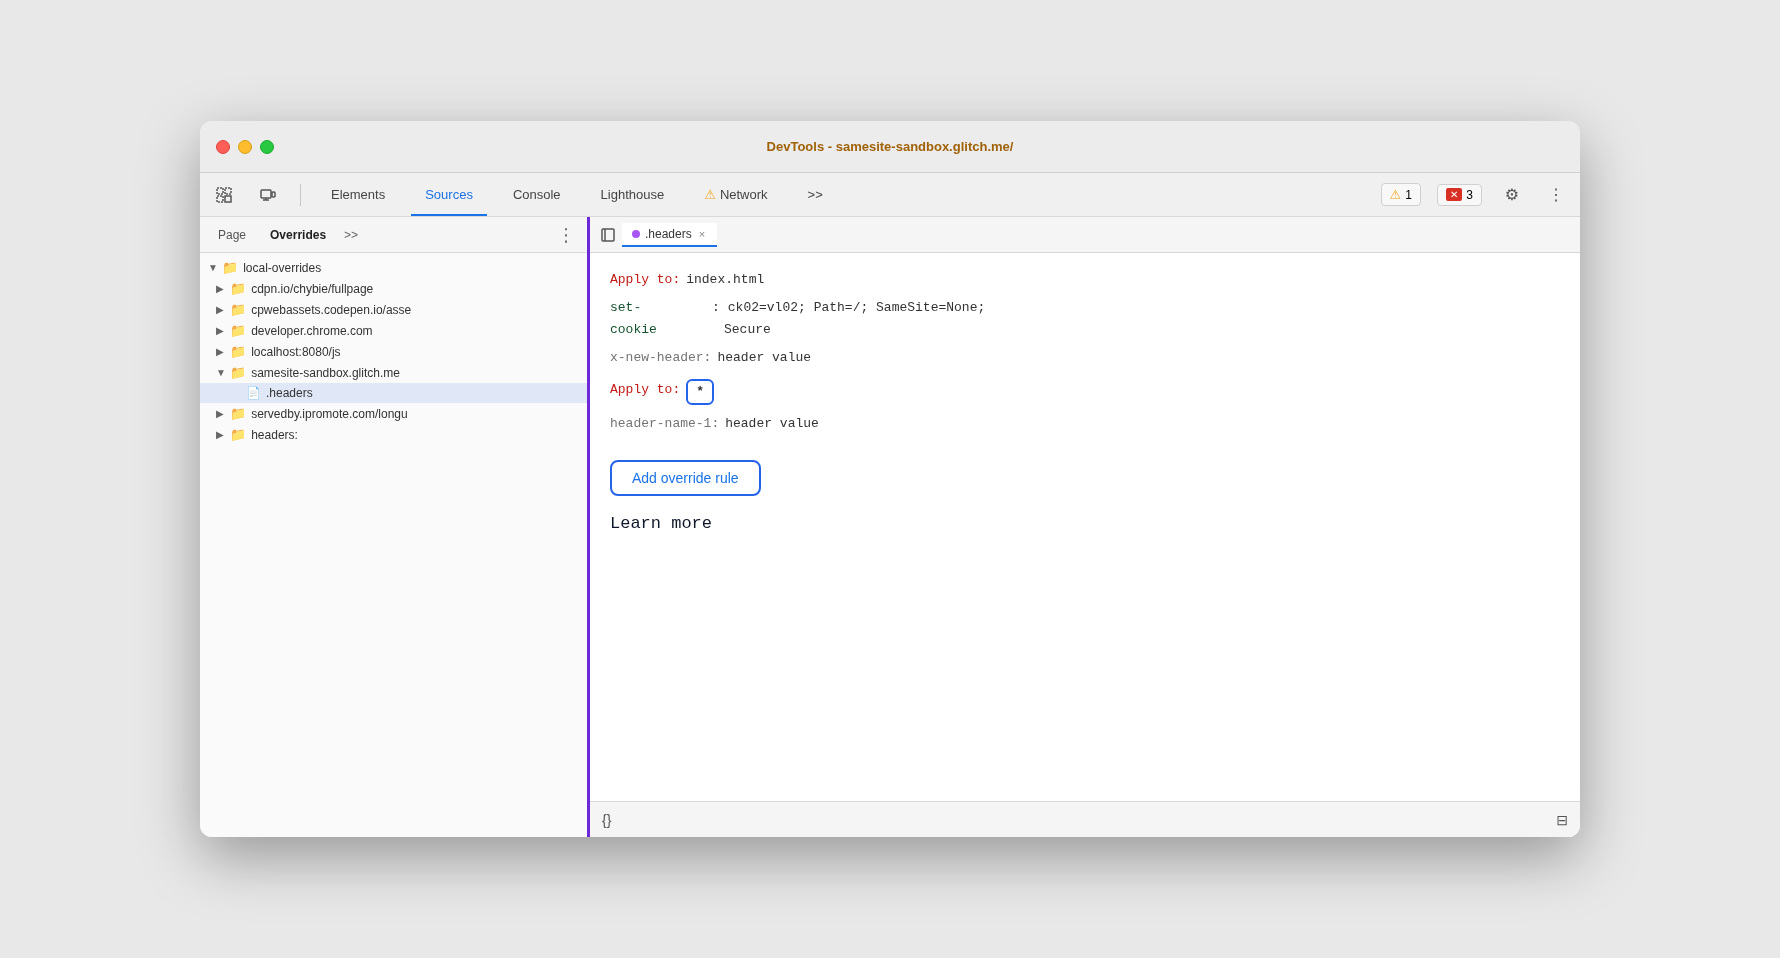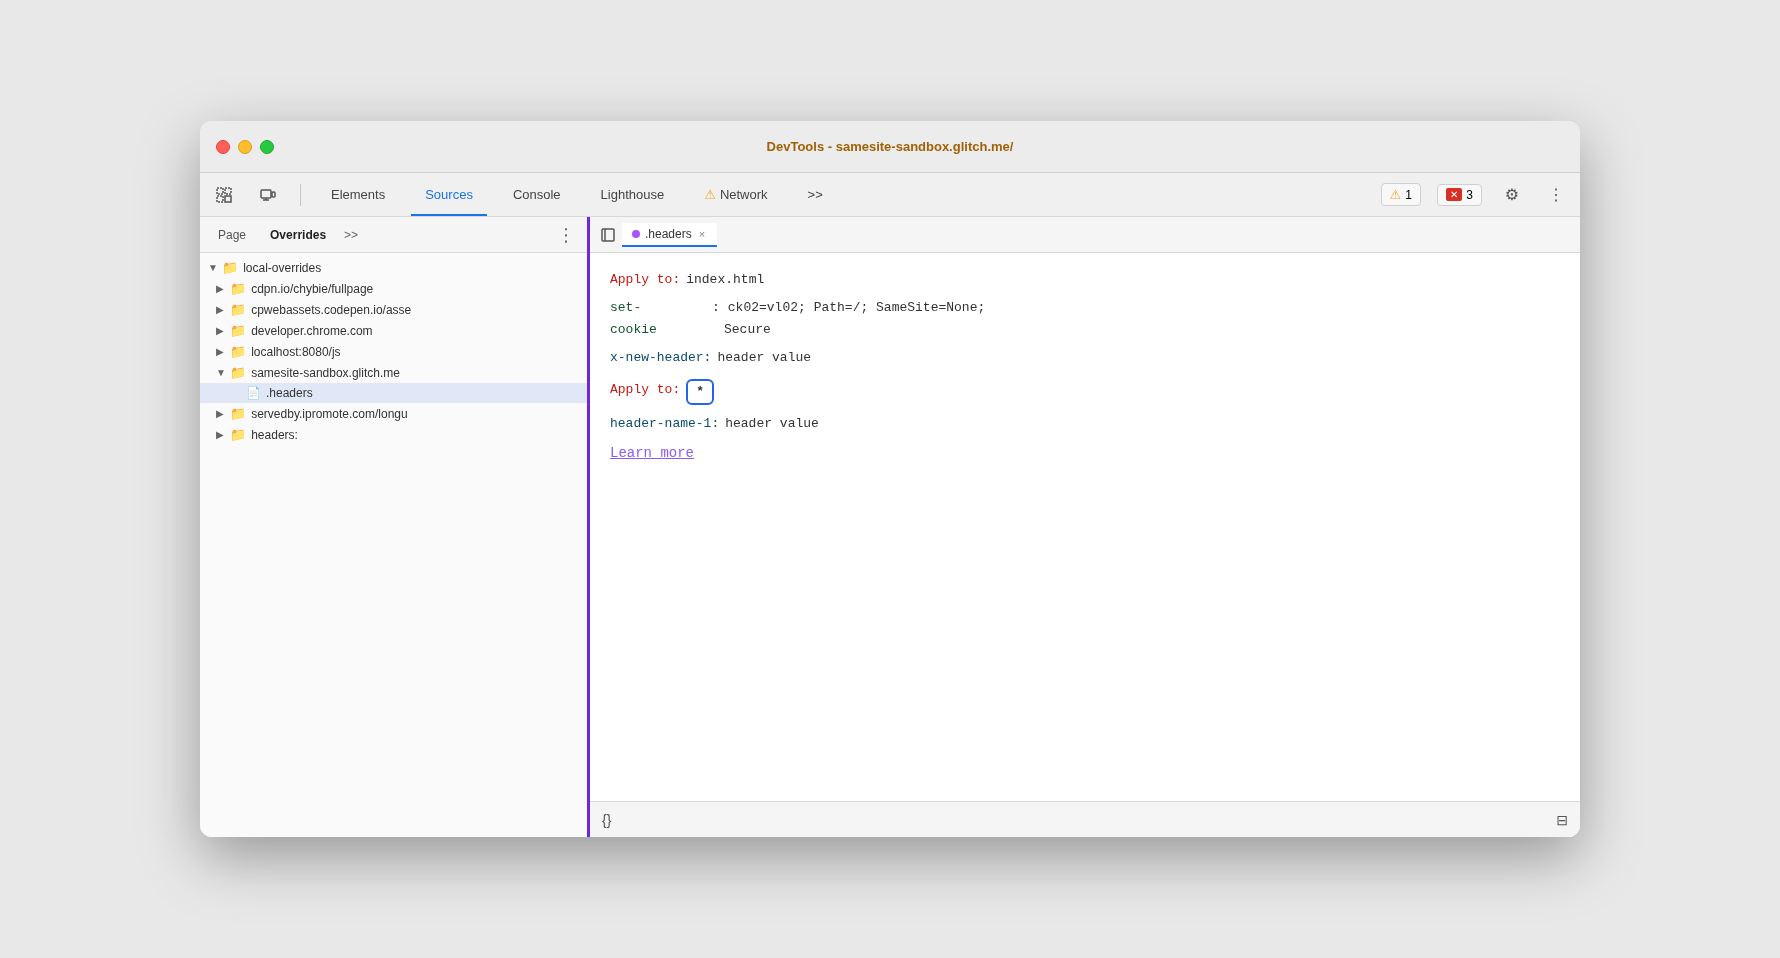--- a/index.html
+++ b/index.html
@@ -327,21 +327,21 @@
     }
     .code-value { color: #333; }
     .code-colon { color: #333; margin: 0 2px; }
 
     .apply-to { color: #c41a16; font-weight: 500; }
     .apply-value { color: #333; }
 
     .set-cookie-key { color: #14532d; }
     .set-cookie-value { color: #333; }
 
-    .x-header-key { color: #0c4a6e; }
+    .x-header-key { color: #737373; }
 
     .apply-to-star {
       display: inline-block;
       border: 2px solid #2563eb;
       border-radius: 6px;
       padding: 0 8px;
       font-weight: 600;
       color: #333;
     }
 
@@ -352,24 +352,23 @@
       padding: 8px 20px;
       font-size: 14px;
       font-weight: 500;
       color: #1a73e8;
       background: white;
       cursor: pointer;
       margin: 8px 0;
     }
 
     .learn-more-link {
-      color: #8b5cf6;
-      text-decoration: underline;
-      cursor: pointer;
-      font-size: 14px;
+      color: #0f172a;
+      cursor: pointer;
+      font-size: 17px;
     }
 
     
     .bottom-bar {
       height: 36px;
       border-top: 1px solid #d8d8d8;
       background: #f5f5f5;
       display: flex;
       align-items: center;
       padding: 0 12px;
@@ -591,20 +590,25 @@
           <span style="margin-left:6px;">
             <span class="apply-to-star">*</span>
           </span>
         </div>
 
         <div class="code-line" style="margin-top:8px;">
           <span class="x-header-key">header-name-1:</span>
           <span style="margin-left:6px;" class="code-value">header value</span>
         </div>
 
+        <div style="margin-top: 16px;">
+          <button class="add-override-btn">
+            <span>Add override rule</span>
+          </button>
+        </div>
 
         <div style="margin-top: 6px;">
           <span class="learn-more-link">Learn more</span>
         </div>
 
       </div>
 
       <div class="bottom-bar">
         <span class="bottom-icon">{}</span>
         <div class="bottom-spacer"></div>

